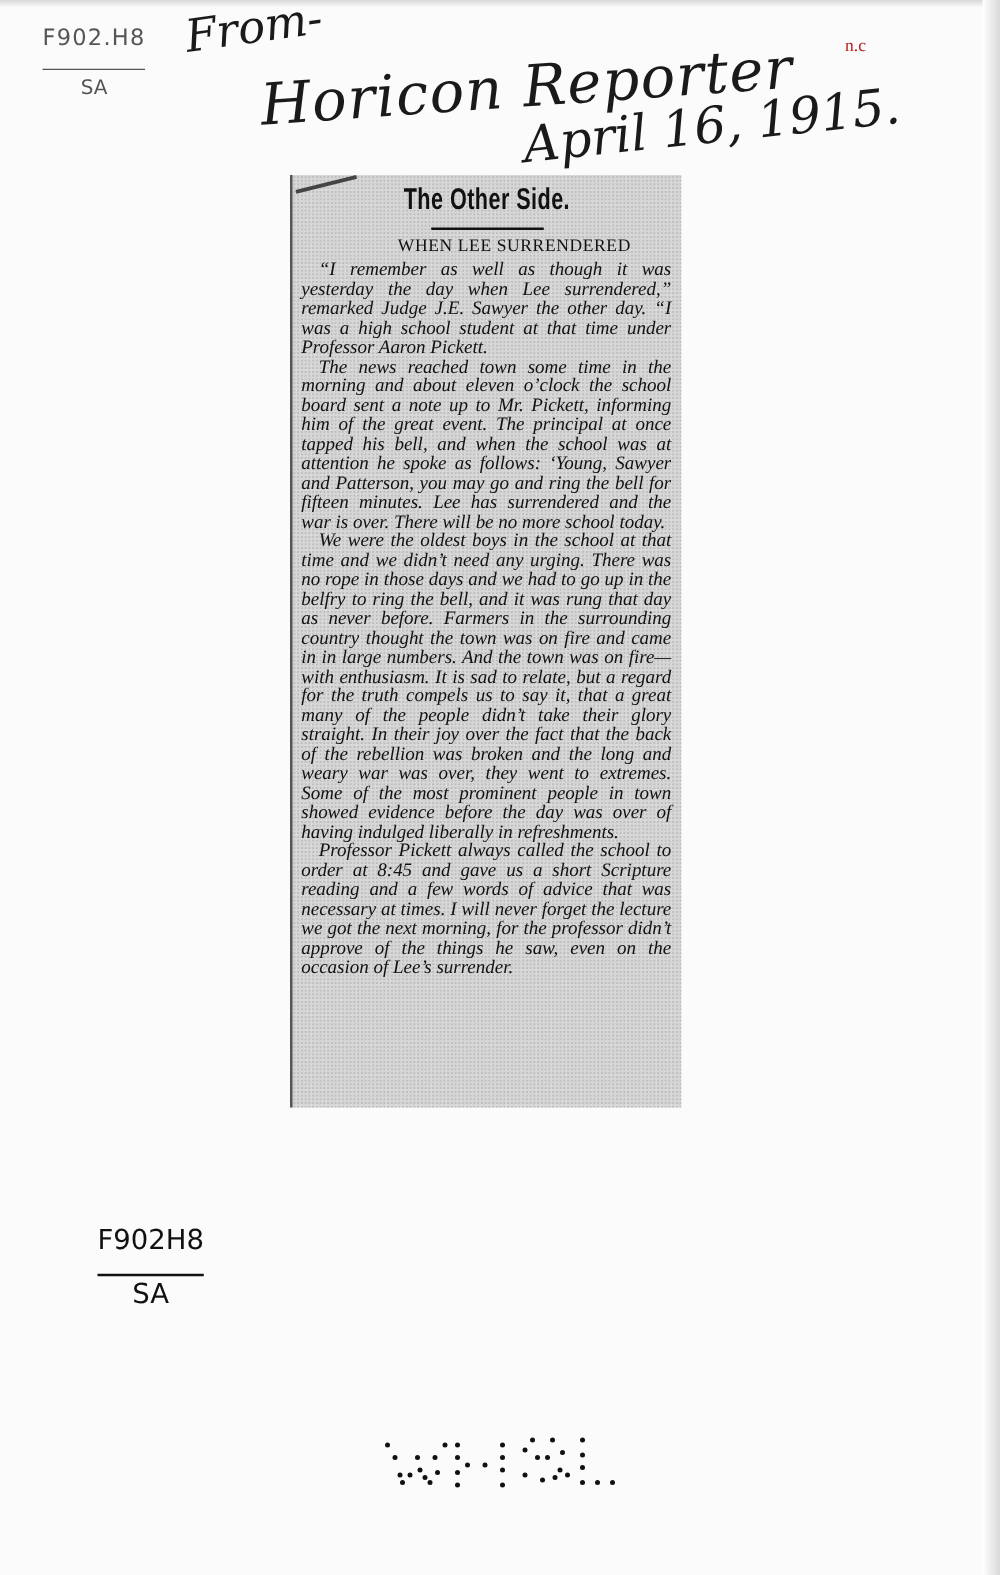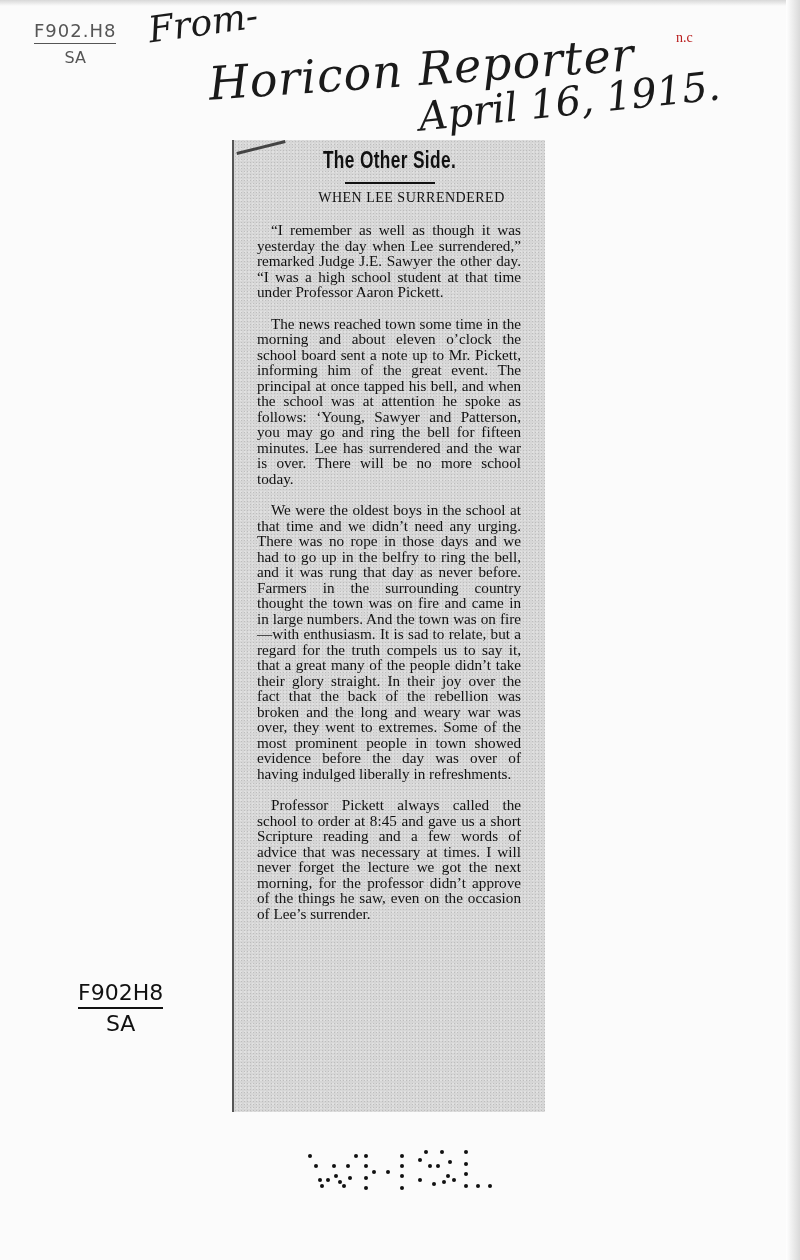--- a/index.html
+++ b/index.html
@@ -21,30 +21,30 @@
     color: #1a1a1a; white-space: nowrap;
   }
   .hand-from { left: 148px; top: 2px; font-size: 36px; transform: rotate(-8deg); }
   .hand-source { left: 208px; top: 42px; font-size: 46px; transform: rotate(-4deg); letter-spacing: 1px; }
   .hand-date { left: 418px; top: 78px; font-size: 40px; transform: rotate(-6deg); }
   .hand-nc { left: 676px; top: 30px; font-size: 14px; color: #b91c1c; font-style: normal; font-family: Liberation Serif, serif; }
 
   .callnum {
     position: absolute; font-family: "DejaVu Sans", sans-serif; text-align: center; color: #333;
   }
-  .callnum .num { display: block; border-bottom: 1px solid #555; padding-bottom: 2px; }
+  .callnum .num { display: block; border-bottom: 1px solid #555; padding-bottom: 14px; }
   .callnum-top { left: 34px; top: 20px; font-size: 18px; color: #555; }
   .callnum-top .num { letter-spacing: 1px; }
   .callnum-top .sub { font-size: 16px; display: block; margin-top: 4px; }
   .callnum-side { left: 78px; top: 980px; font-size: 22px; color: #111; }
   .callnum-side .num { border-bottom: 2px solid #111; }
   .callnum-side .sub { font-size: 22px; display: block; margin-top: 2px; }
 
   .clipping {
-    position: absolute; left: 232px; top: 140px; width: 313px; height: 972px;
+    position: absolute; left: 232px; top: 140px; width: 313px; height: 746px;
     background-color: #d6d6d6;
     background-image:
       radial-gradient(#bdbdbd 0.6px, transparent 0.8px),
       radial-gradient(#ececec 0.6px, transparent 0.8px);
     background-size: 3px 3px, 4px 4px;
     background-position: 0 0, 1px 2px;
     border-left: 2px solid #555;
     box-sizing: border-box;
     color: #111;
   }
@@ -53,21 +53,21 @@
     transform: rotate(-14deg);
   }
   .clip-headline {
     text-align: center; margin-top: 6px;
     font-family: "Liberation Sans", sans-serif; font-weight: bold;
     font-size: 24px; transform: scaleX(0.72); letter-spacing: 0.5px;
   }
   .clip-rule { width: 90px; height: 2px; background: #111; margin: 8px auto 6px; }
   .clip-sub { text-align: center; font-size: 14px; letter-spacing: 0.5px; margin-bottom: 2px; padding-left: 44px; }
   .clip-body { padding: 0 8px 0 7px; font-size: 15.2px; line-height: 15.5px; text-align: justify; }
-  .clip-body p { margin: 16px; text-indent: 14px; }
+  .clip-body p { margin: 0; text-indent: 14px; font-style: italic; }
 
   .perf-stamp {
     position: absolute; left: 300px; top: 1138px; width: 180px; height: 50px;
   }
   .perf-stamp .dot {
     position: absolute; width: 4px; height: 4px; border-radius: 50%; background: #111;
   }
 </style>
 </head>
 <body>

